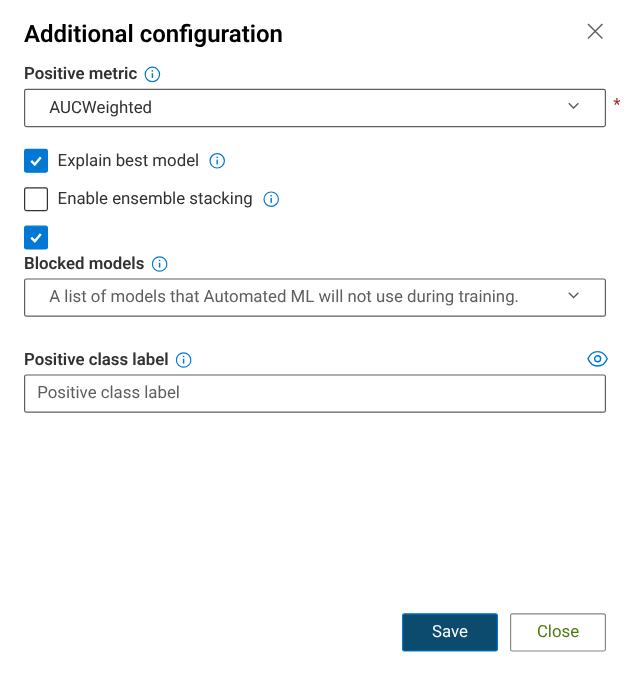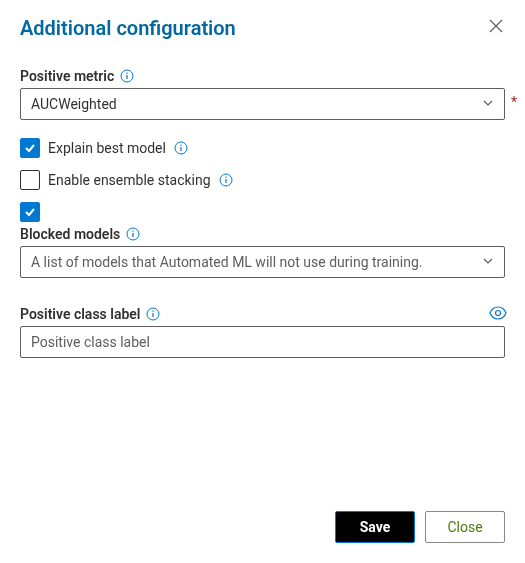--- a/index.html
+++ b/index.html
@@ -14,23 +14,23 @@
       overflow: hidden;
     }
     .header {
       display: flex;
       align-items: flex-start;
       justify-content: space-between;
     }
     .title {
       font-size: 20px;
       font-weight: 600;
-      color: #0369a1;
+      color: #000000;
       letter-spacing: 0;
-      margin-bottom: 28px;
+      margin-bottom: 14px;
     }
     .close-x { cursor: pointer; padding: 2px; color: #605e5c; }
     .label-row {
       display: flex;
       align-items: center;
       gap: 6px;
       margin-bottom: 4px;
       font-size: 14px;
       font-weight: 600;
       color: #323130;
@@ -50,21 +50,21 @@
     }
     .field-wrap { position: relative; margin-bottom: 18px; }
     .select {
       display: flex;
       align-items: center;
       justify-content: space-between;
       height: 32px;
       width: 100%;
       border: 1px solid #605e5c;
       border-radius: 2px;
-      padding: 0 10px;
+      padding: 0 20px;
       font-size: 14px;
       cursor: pointer;
       background: #fff;
     }
     .chevron { color: #605e5c; }
     .checkbox-row {
       display: flex;
       align-items: center;
       gap: 8px;
       margin: 6px 0 12px 0;
@@ -111,21 +111,21 @@
       height: 32px;
       min-width: 80px;
       padding: 0 18px;
       font-size: 14px;
       border-radius: 2px;
       cursor: pointer;
       display: inline-flex;
       align-items: center;
       justify-content: center;
     }
-    .btn-primary { background: #000000; border: 1px solid #0078d4; color: #fff; font-weight: 700; }
+    .btn-primary { background: #0c4a6e; border: 1px solid #0078d4; color: #fff; font-weight: 400; }
     .btn-default { background: #fff; border: 1px solid #8a8886; color: #4d7c0f; }
   </style>
 </head>
 <body>
 
 <div class="header">
   <div class="title">Additional configuration</div>
   <div class="close-x">
     <svg width="14" height="14" viewBox="0 0 14 14">
         <path d="M1 1 L13 13 M13 1 L1 13" stroke="currentColor" stroke-width="1.2" fill="none"></path>

